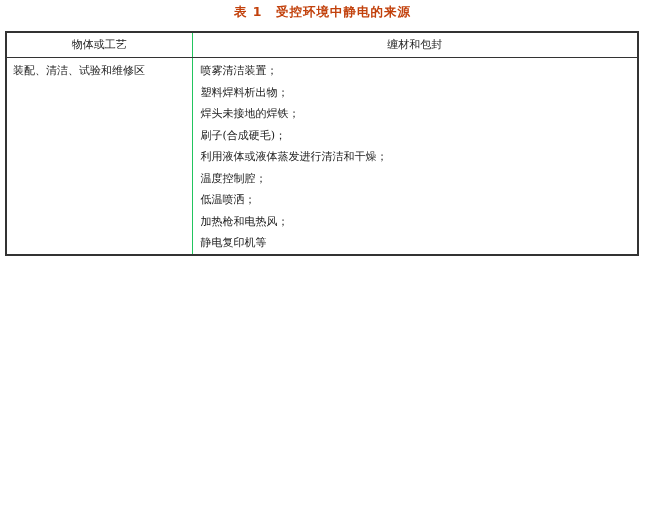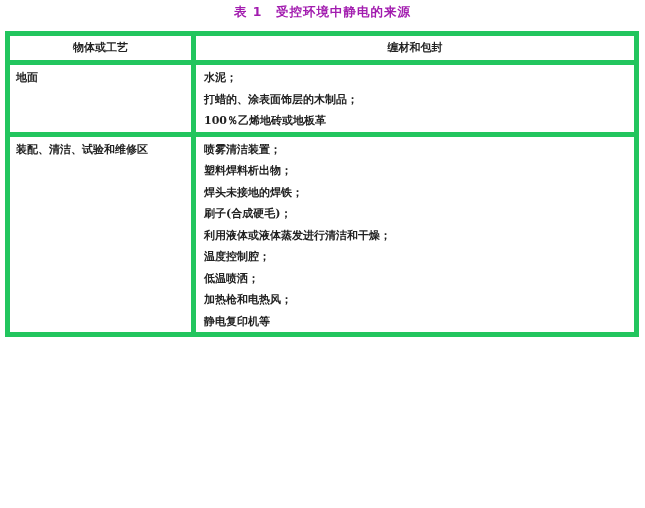--- a/index.html
+++ b/index.html
@@ -1,19 +1,19 @@
 <!DOCTYPE html>
 <html><head>
 <meta charset="utf-8">
 <style>
   html, body { margin:0; padding:0; background:#fff; }
   body { width:645px; height:508px; position:relative; font-family:"DejaVu Serif", serif; color:#222; overflow:hidden; }
-  .title { position:absolute; top:4px; left:0; width:645px; text-align:center; font-family:"DejaVu Sans", sans-serif; font-weight:bold; font-size:12.5px; letter-spacing:1px; color:#a21caf; }
+  .title { position:absolute; top:4px; left:0; width:645px; text-align:center; font-family:"DejaVu Sans", sans-serif; font-weight:bold; font-size:12.5px; letter-spacing:1px; color:#c2410c; }
   table { position:absolute; left:5px; top:31px; width:634px; border-collapse:collapse; border:2px solid #333; table-layout:fixed; }
-  td, th { border:5px solid #22c55e; vertical-align:top; font-size:11px; font-weight:bold; padding:0 8px; line-height:21.5px; }
+  td, th { border:1px solid #22c55e; vertical-align:top; font-size:11px; font-weight:normal; padding:0 8px; line-height:21.5px; }
   th { text-align:center; height:24px; line-height:24px; }
   col.c1 { width:186px; }
   td.c1 { padding-top:2px; padding-left:6px; }
   td.c2 { padding-top:2px; }
   tr.r-header th { border-bottom:1px solid #333; }
   .line { display:block; }
 </style>
 </head>
 <body>
 
@@ -22,28 +22,20 @@
 <table>
   <colgroup>
       <col class="c1">
       <col>
     </colgroup>
   <tbody>
       <tr class="r-header">
     <th>物体或工艺</th>
     <th>缠材和包封</th>
   </tr>
-  <tr style="height:65px">
-    <td class="c1">地面</td>
-    <td class="c2">
-      <span class="line">水泥；</span>
-      <span class="line">打蜡的、涂表面饰层的木制品；</span>
-      <span class="line">100％乙烯地砖或地板革</span>
-    </td>
-  </tr>
   <tr style="height:181px">
     <td class="c1">装配、清洁、试验和维修区</td>
     <td class="c2">
       <span class="line">喷雾清洁装置；</span>
       <span class="line">塑料焊料析出物；</span>
       <span class="line">焊头未接地的焊铁；</span>
       <span class="line">刷子(合成硬毛)；</span>
       <span class="line">利用液体或液体蒸发进行清洁和干燥；</span>
       <span class="line">温度控制腔；</span>
       <span class="line">低温喷洒；</span>

